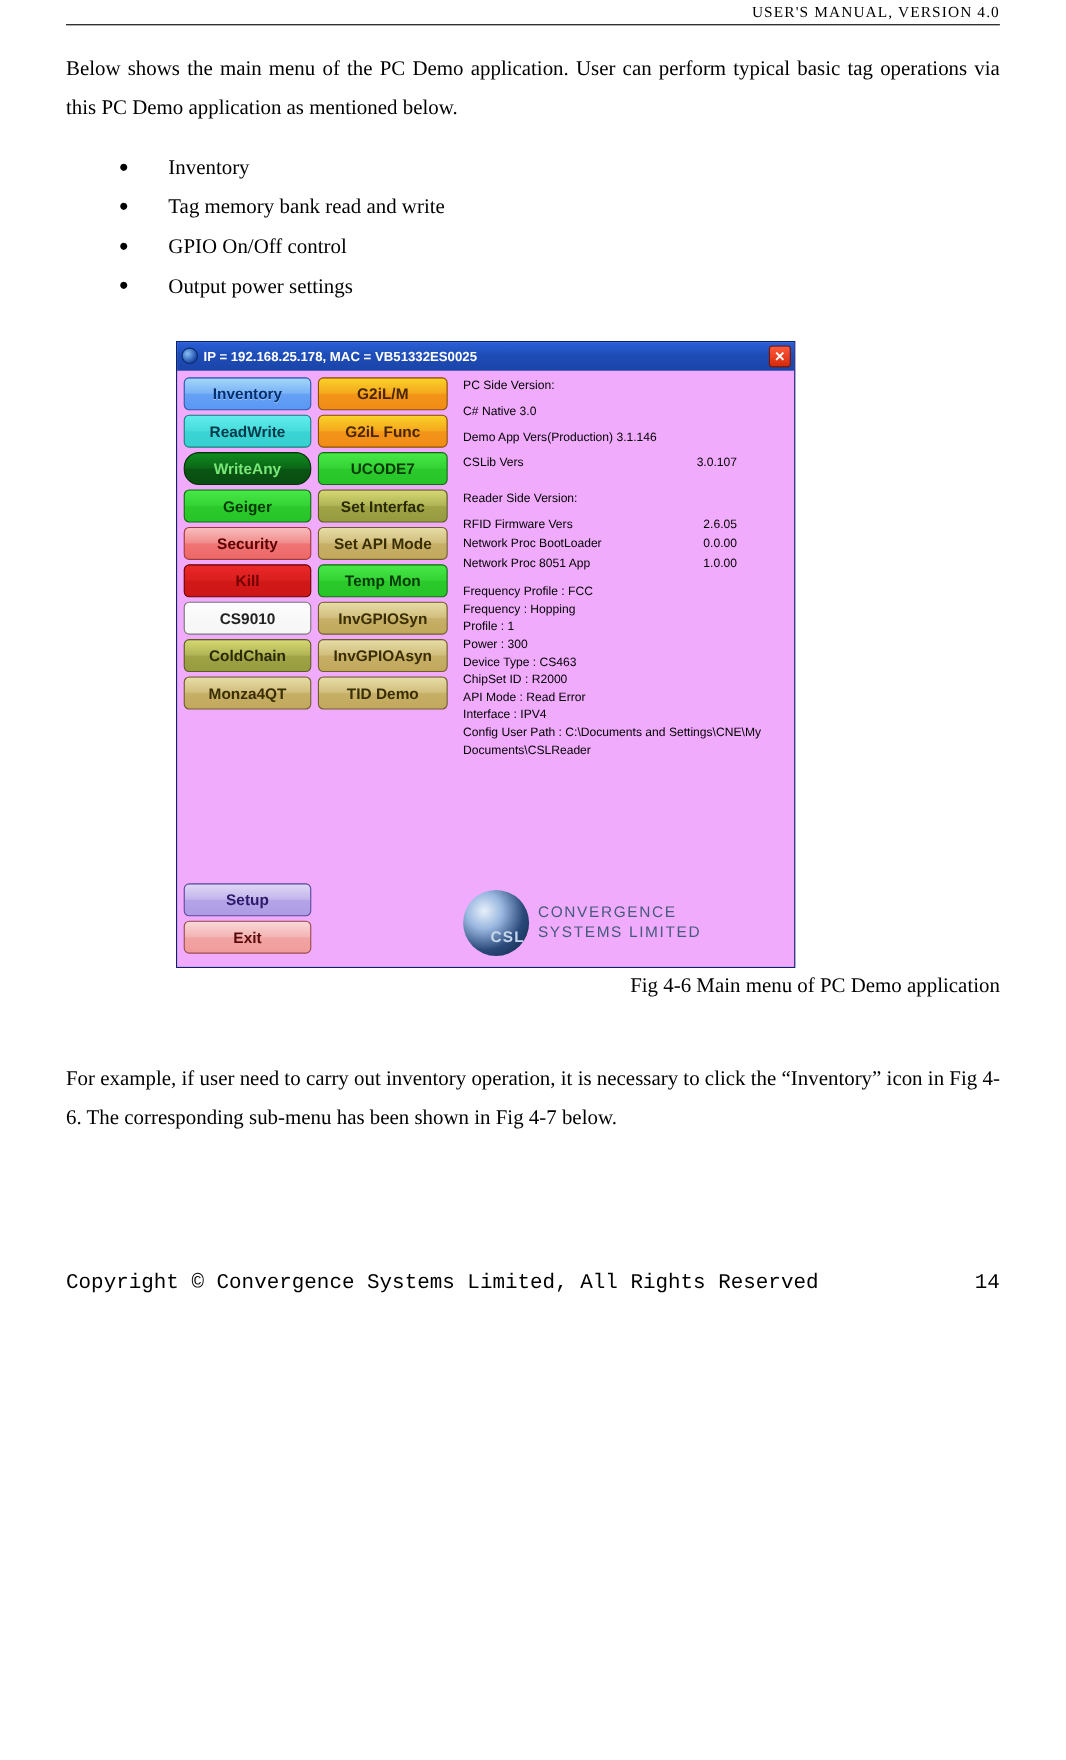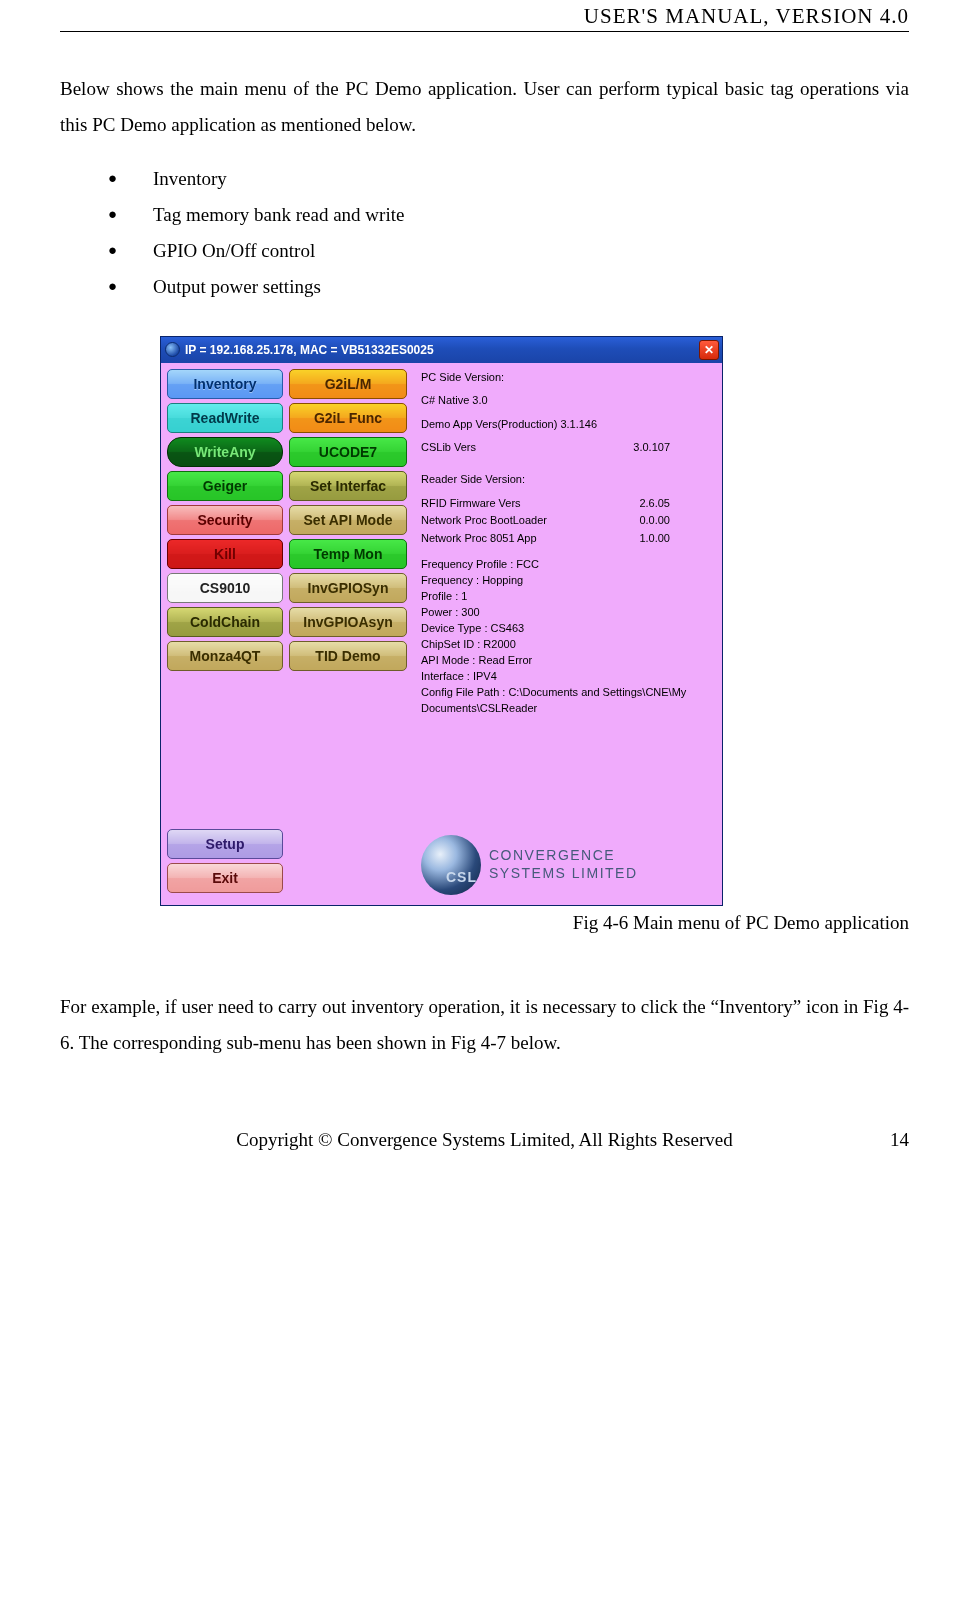--- a/index.html
+++ b/index.html
@@ -10,25 +10,25 @@
     color: #000;
     background: #fff;
   }
   .page {
     width: 849px;
     margin: 0 auto;
     padding: 0 0 40px 0;
   }
   .header-line {
     text-align: right;
-    font-size: 21px;
+    font-size: 14px;
     letter-spacing: 1px;
     padding: 4px 0 2px 0;
     border-bottom: 1.5px solid #000;
-    margin-bottom: 39px;
+    margin-bottom: 22px;
   }
   .body-text {
     line-height: 1.9;
     text-align: justify;
     margin-bottom: 18px;
   }
   ul.features {
     list-style: none;
     padding: 0;
     margin: 0 0 30px 48px;
@@ -166,23 +166,24 @@
     letter-spacing: 1.5px;
     line-height:1.25;
   }
   .caption {
     margin-left: 125px;
     margin-top: 4px;
     margin-bottom: 55px;
     text-align: right;
   }
   .footer {
-    text-align: center;
-    margin-top: 68px;
+    text-align: left;
+    margin-top: 120px;
     position: relative;
+    font-family: Liberation Mono, monospace;
   }
   .page-num {
     position: absolute;
     right: 0;
     top: 0;
   }
 </style>
 </head>
 <body>
 
@@ -256,21 +257,21 @@
           </div>
           <div style="margin-top:10px; line-height:1.45">
             <div>Frequency Profile : FCC</div>
             <div>Frequency : Hopping</div>
             <div>Profile : 1</div>
             <div>Power : 300</div>
             <div>Device Type :  CS463</div>
             <div>ChipSet ID : R2000</div>
             <div>API Mode : Read Error</div>
             <div>Interface : IPV4</div>
-            <div>Config File Path : C:\Documents and Settings\CNE\My Documents\CSLReader</div>
+            <div>Config User Path : C:\Documents and Settings\CNE\My Documents\CSLReader</div>
           </div>
           <div class="logo-wrap">
             <div class="logo-ball"></div>
             <div class="logo-text">
               <div>CONVERGENCE</div>
               <div>SYSTEMS LIMITED</div>
             </div>
           </div>
         </div>
       </div>

